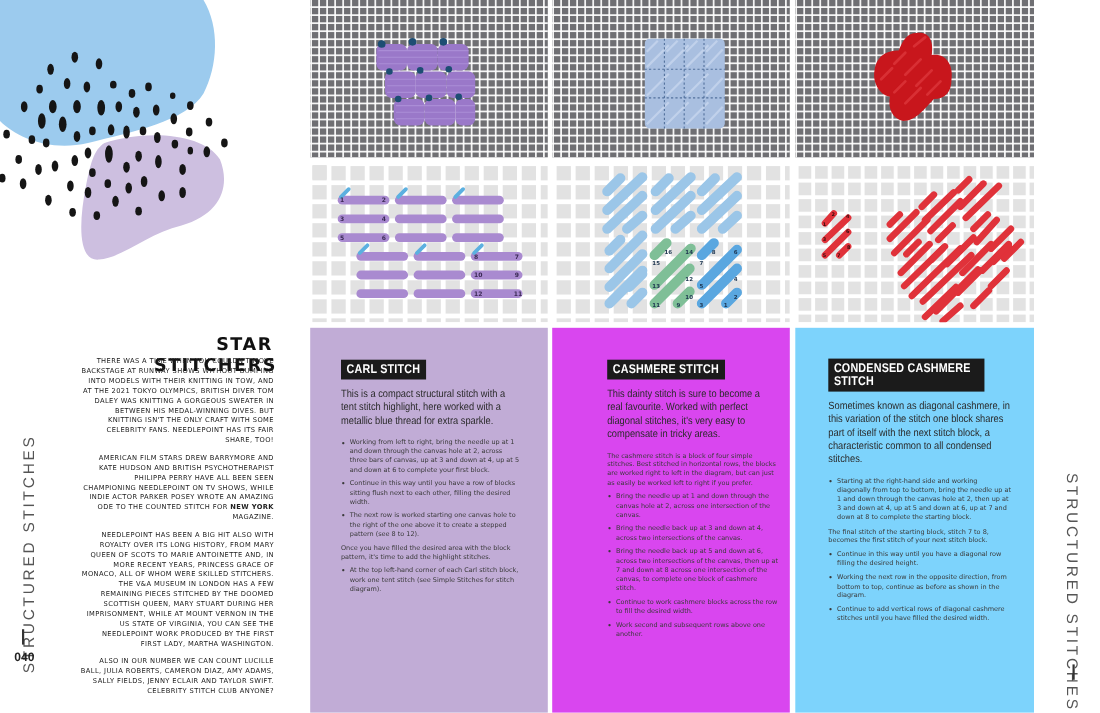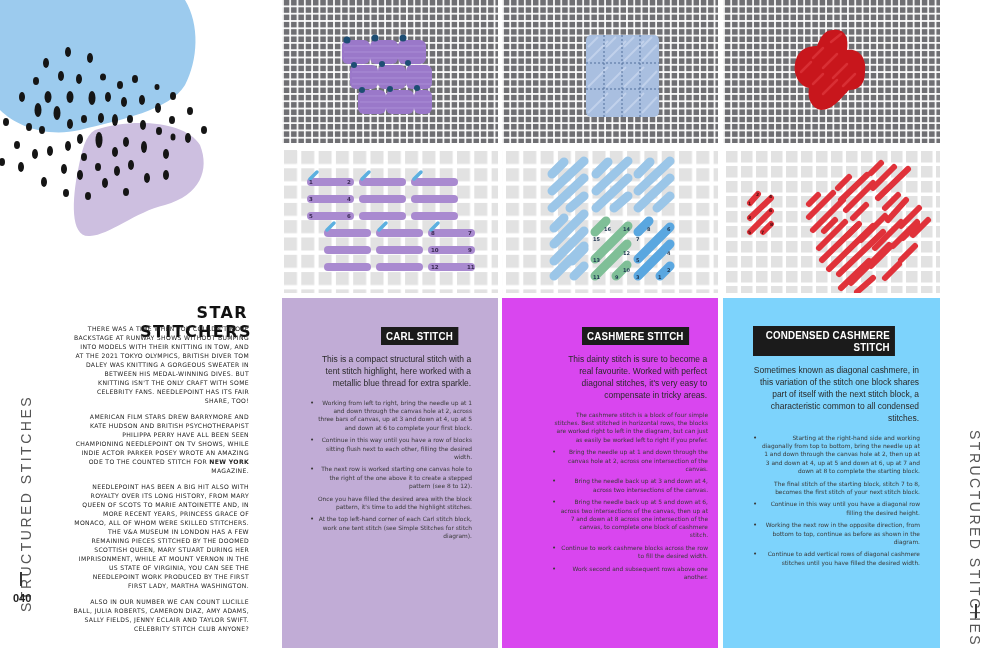--- a/index.html
+++ b/index.html
@@ -56,21 +56,21 @@
   }
   .diagram::before {
     content: ""; position: absolute; inset: 0;
     background-image:
       linear-gradient(90deg, transparent 4px, #e2e2e2 4px),
       linear-gradient(0deg, transparent 4px, #e2e2e2 4px);
     background-size: 17.3px 17.3px;
     background-blend-mode: multiply; opacity: 0;
   }
   .panel { position: absolute; left: 0; top: 298px; width: 100%; height: 350px; }
-  .panel-inner { position: absolute; left: 28px; top: 28px; right: 26px; text-align: right; }
+  .panel-inner { position: absolute; left: 28px; top: 28px; right: 26px; }
   .panel-title {
     display: inline-block; background: #1b1b1b; color: #fff;
     font-family: "Liberation Sans", sans-serif; font-weight: bold;
     font-size: 11.5px; padding: 3px 6px 3px 6px; letter-spacing: 0.2px;
     transform: scaleX(0.85); transform-origin: left center;
   }
   .panel-intro {
     margin-top: 8px; font-family: "Liberation Sans", sans-serif;
     font-size: 9.6px; line-height: 12px; color: #2a2a2a;
     transform: scaleX(0.88); transform-origin: left top; width: 113%;

